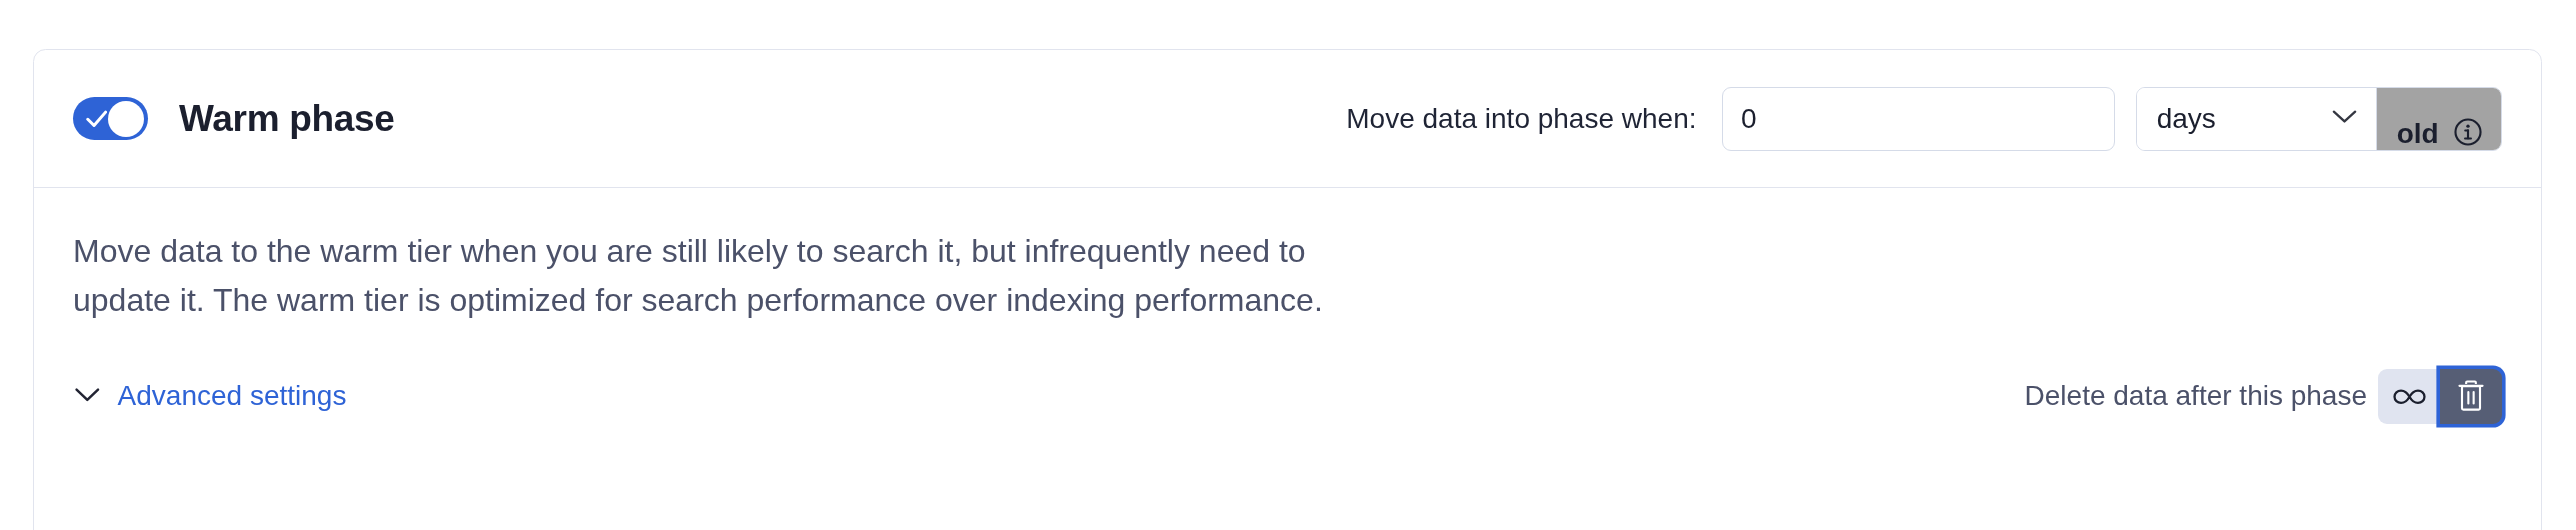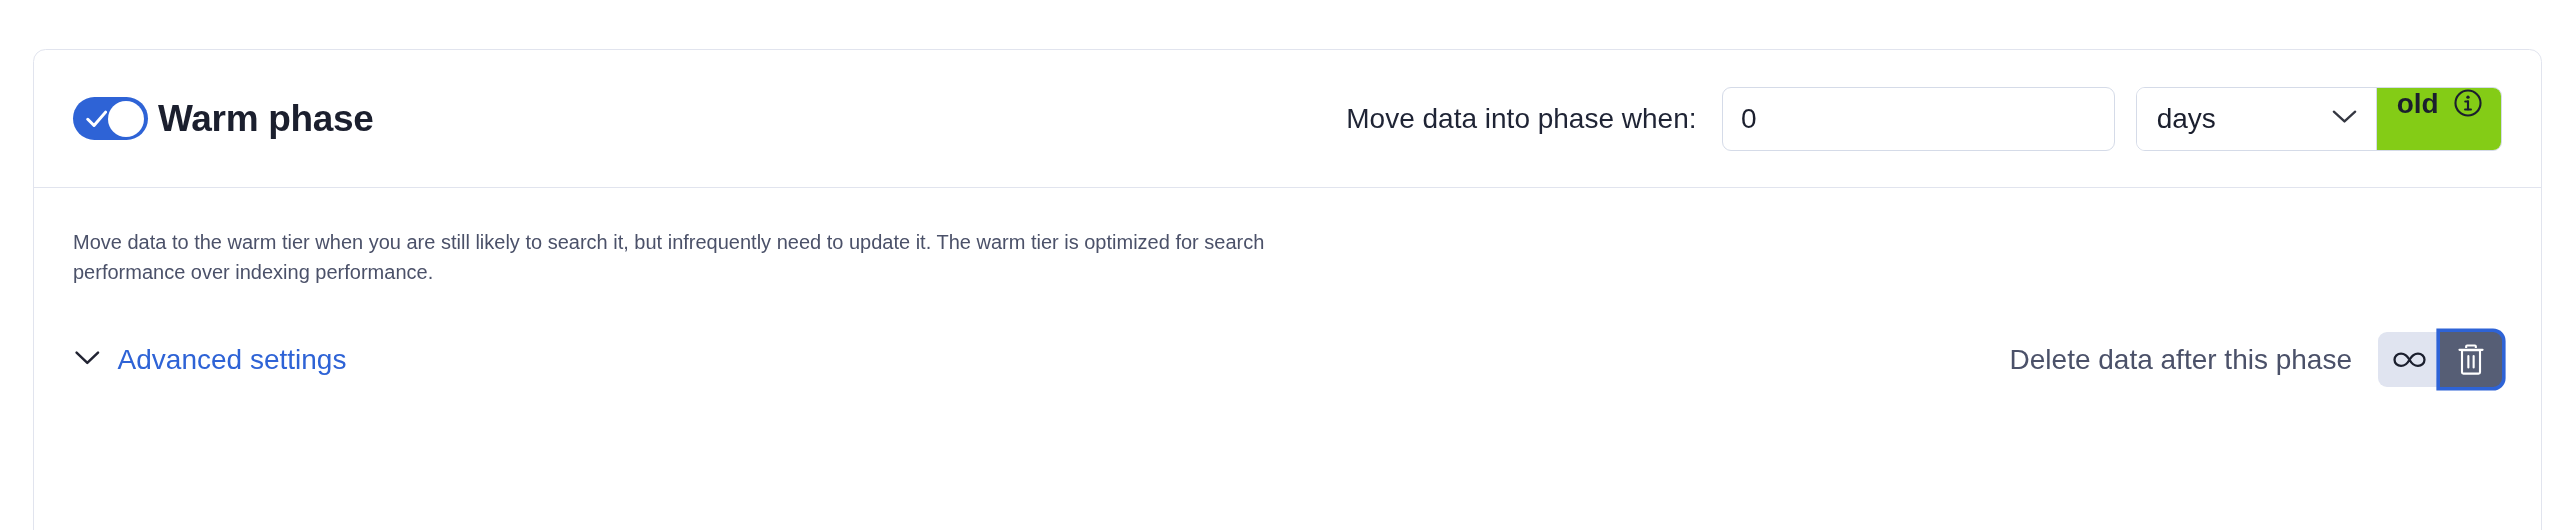--- a/index.html
+++ b/index.html
@@ -40,21 +40,21 @@
     align-items: center;
     justify-content: space-between;
     height: 138px;
     padding: 0 39px 0 39px;
     border-bottom: 1.8px solid #e1e4ee;
   }
 
   .header-left {
     display: flex;
     align-items: center;
-    gap: 10px;
+    gap: 31px;
   }
 
   
   .switch {
     position: relative;
     width: 75px;
     height: 43px;
     border-radius: 21.4px;
     background: #2e63d6;
     border: none;
@@ -140,41 +140,41 @@
   }
   .unit-select .unit-text {
     font-size: 28px;
     color: #1b1f2e;
     white-space: nowrap;
   }
   .chevron-sm { flex: none; display: block; }
 
   .unit-append {
     display: flex;
-    align-items: flex-start;
+    align-items: flex-end;
     gap: 14.3px;
     padding: 0 18px 0 19.6px;
-    background: #84cc16;
+    background: #a3a3a3;
     border-left: 1.8px solid #d5dbe8;
   }
   .unit-append .old-text {
     font-size: 28px;
     font-weight: bold;
     color: #1b1f2e;
     white-space: nowrap;
   }
   .info-icon { display: block; cursor: pointer; flex: none; }
 
   
   .phase-body {
     padding: 39px 39px 0 39px;
   }
 
   .phase-description {
-    font-size: 20px;
+    font-size: 32px;
     line-height: 1.52;
     color: #4b5169;
     max-width: 1267px;
     margin: 0 0 41px 0;
   }
 
   .body-footer {
     display: flex;
     align-items: center;
     justify-content: space-between;
@@ -191,21 +191,21 @@
   }
   .advanced-link .adv-text {
     font-size: 28px;
     color: #2e63d6;
     white-space: nowrap;
   }
 
   .delete-group {
     display: flex;
     align-items: center;
-    gap: 26px;
+    gap: 11px;
   }
   .delete-label {
     font-size: 28px;
     color: #4b5169;
     white-space: nowrap;
   }
 
   .seg-group {
     display: flex;
     align-items: stretch;

